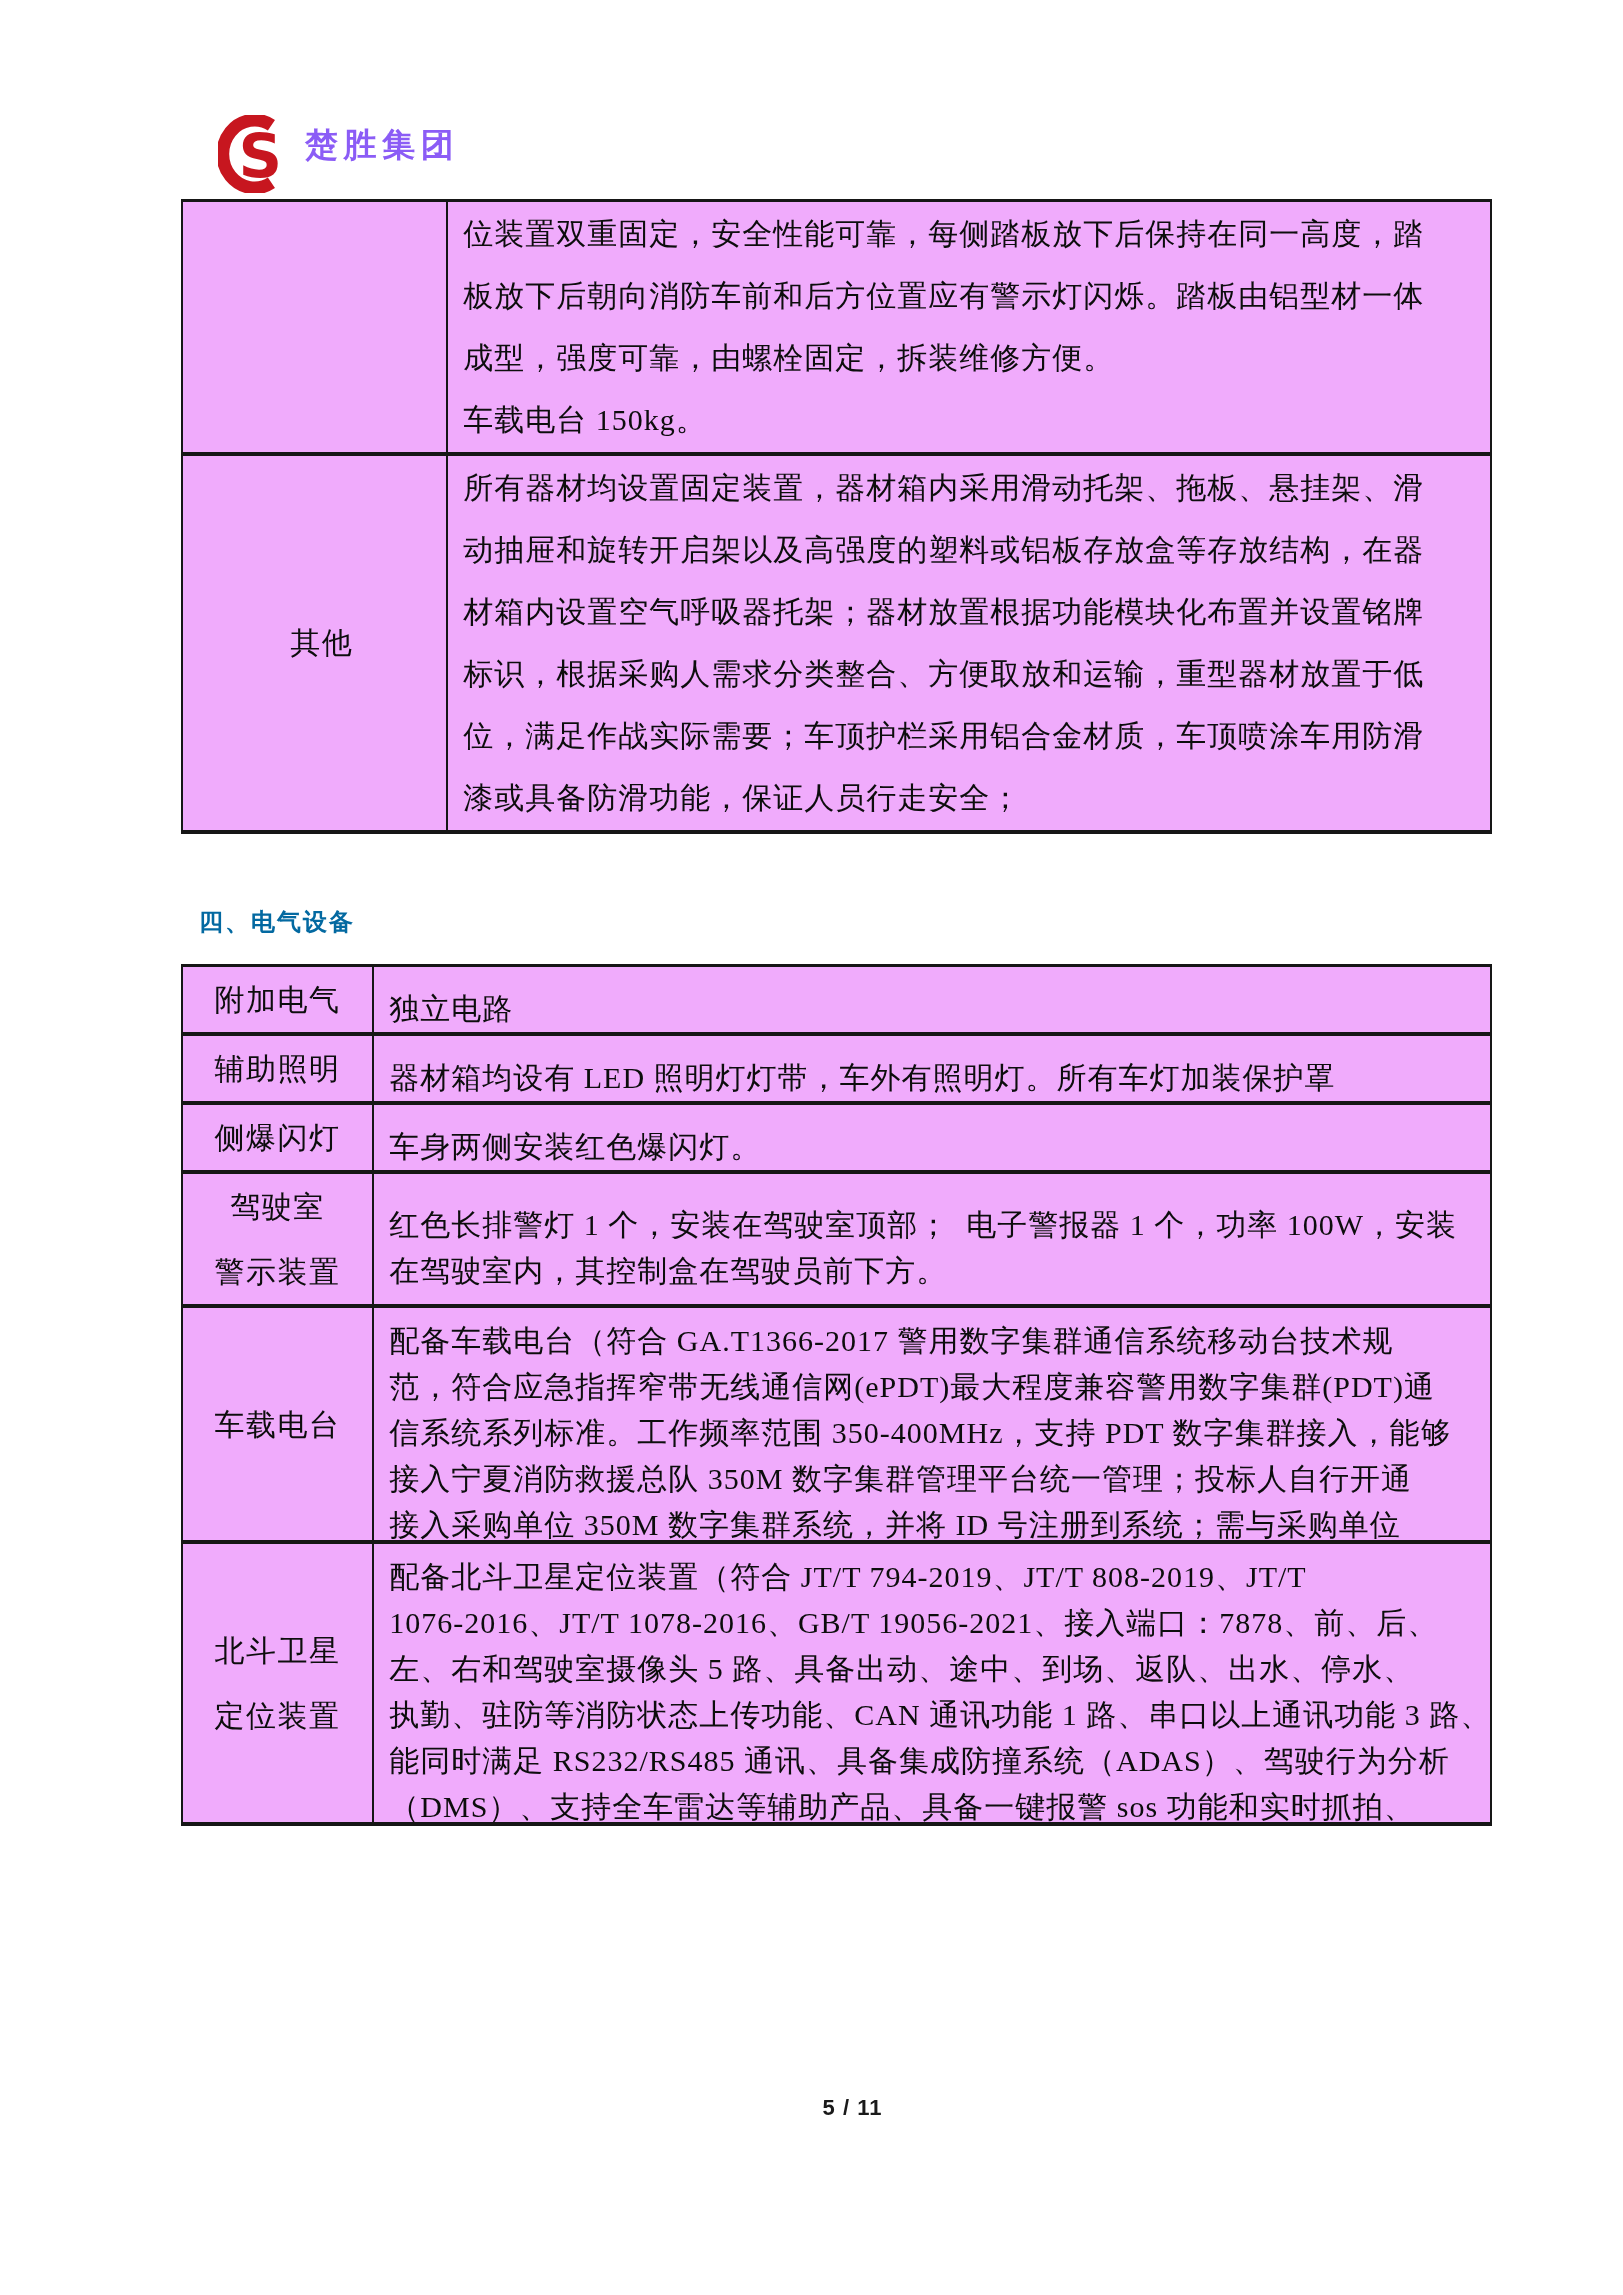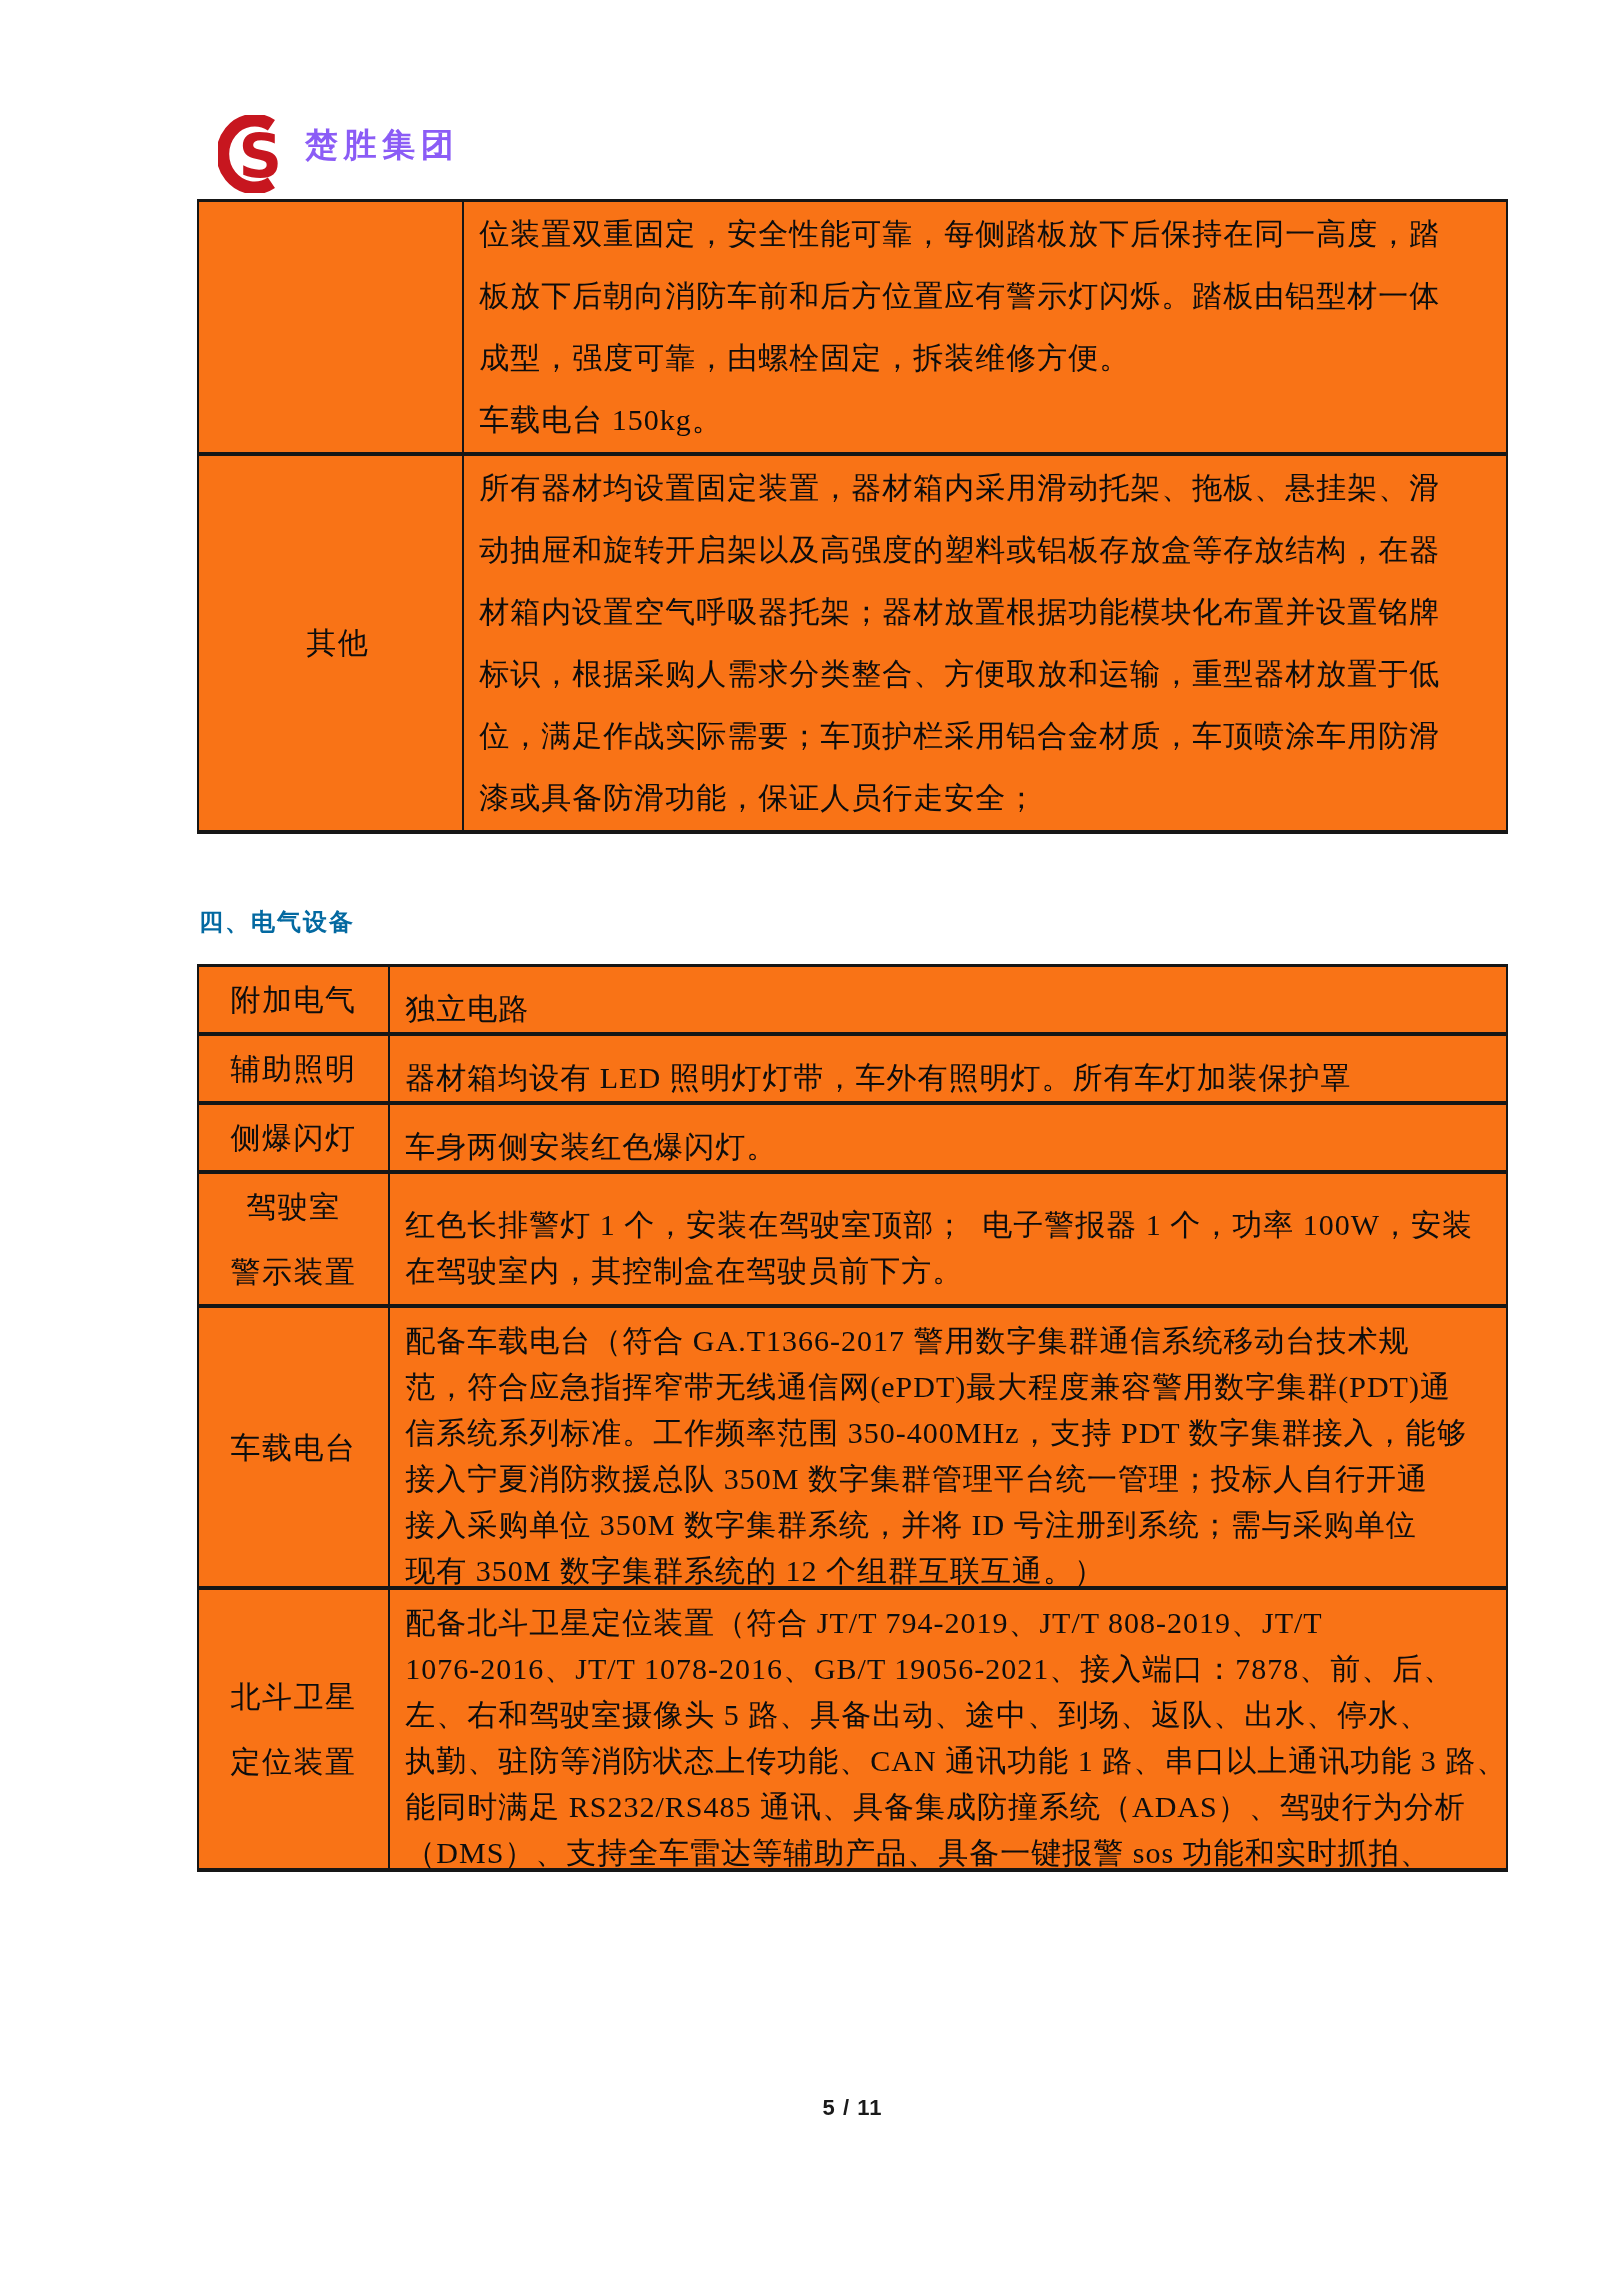--- a/index.html
+++ b/index.html
@@ -14,22 +14,22 @@
   .logo-cn{
     position:absolute;left:87px;top:13.3px;font-family:"Liberation Sans","DejaVu Sans",sans-serif;
     font-size:33px;font-weight:bold;color:#8b5cf6;letter-spacing:5.6px;white-space:pre;
   }
   .logo-en{
     position:absolute;left:88px;top:55px;font-family:"Liberation Sans","DejaVu Sans",sans-serif;
     font-size:14.3px;font-weight:bold;color:#3a3a3a;letter-spacing:2px;white-space:pre;margin-top:48px;
   }
   
   .tbl{
-    position:absolute;left:197px;width:1311px;box-sizing:border-box;
-    border:2.6px solid #161616;border-top-width:3.6px;border-bottom-width:4.6px;background:#f97316;
+    position:absolute;left:181px;width:1311px;box-sizing:border-box;
+    border:2.6px solid #161616;border-top-width:3.6px;border-bottom-width:4.6px;background:#f0abfc;
   }
   .tbl1{top:199px;}
   .tbl2{top:964px;}
   .trow{display:flex;align-items:stretch;}
   .trow + .trow{border-top:4.1px solid #161616;}
   .lcell{
     box-sizing:border-box;border-right:2px solid #161616;flex:0 0 auto;
     display:flex;flex-direction:column;justify-content:center;
     font-size:30px;letter-spacing:1.5px;color:#0d0d0d;
   }
@@ -137,21 +137,20 @@
   <div class="trow">
     <div class="lcell">
       <div class="lline">车载电台</div>
     </div>
     <div class="ccell">
       <div class="tline">配备车载电台（符合 GA.T1366-2017 警用数字集群通信系统移动台技术规</div>
       <div class="tline">范，符合应急指挥窄带无线通信网(ePDT)最大程度兼容警用数字集群(PDT)通</div>
       <div class="tline">信系统系列标准。工作频率范围 350-400MHz，支持 PDT 数字集群接入，能够</div>
       <div class="tline">接入宁夏消防救援总队 350M 数字集群管理平台统一管理；投标人自行开通</div>
       <div class="tline">接入采购单位 350M 数字集群系统，并将 ID 号注册到系统；需与采购单位</div>
-      <div class="tline">现有 350M 数字集群系统的 12 个组群互联互通。）</div>
     </div>
   </div>
 
   <div class="trow">
     <div class="lcell">
       <div class="lline">北斗卫星</div>
       <div class="lline">定位装置</div>
     </div>
     <div class="ccell">
       <div class="tline">配备北斗卫星定位装置（符合 JT/T 794-2019、JT/T 808-2019、JT/T</div>

